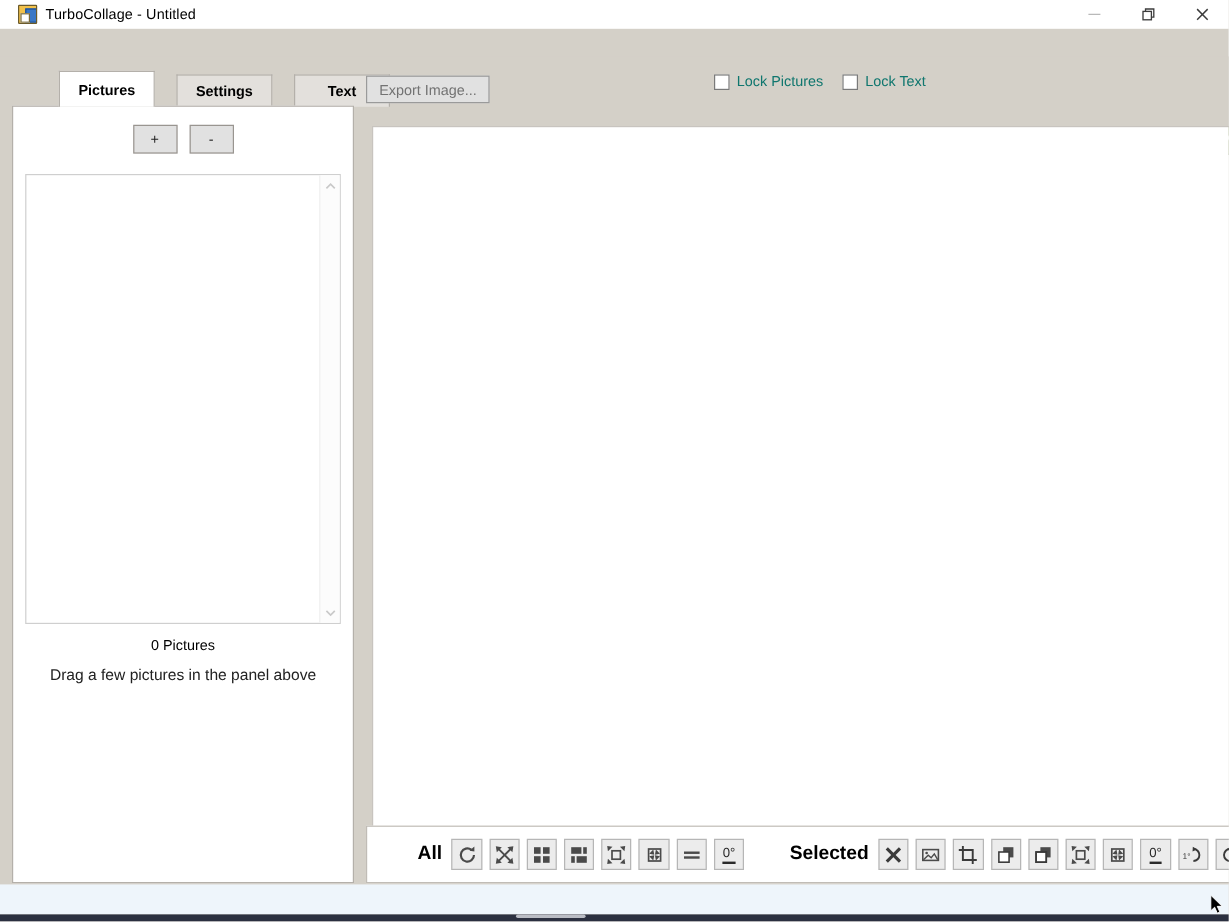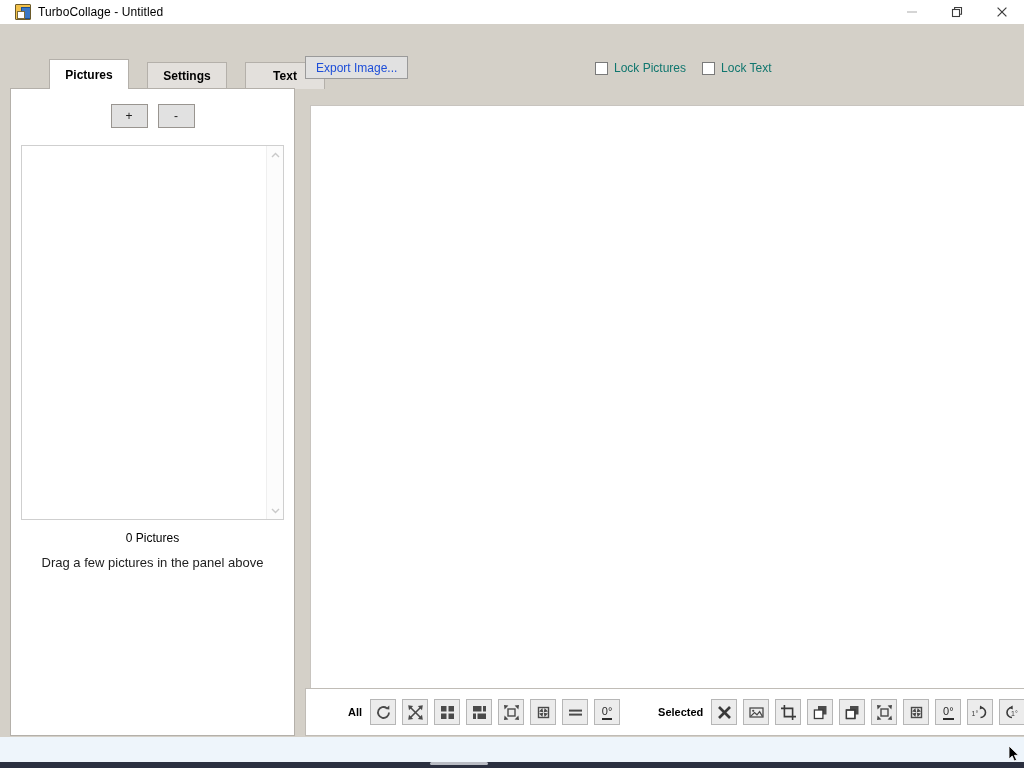--- a/index.html
+++ b/index.html
@@ -153,25 +153,25 @@
     font-size: 12px; font-weight: normal; color: #000;
   }
   .hint-label {
     position: absolute; left: 0; top: 466px;
     width: 283px; text-align: center;
     font-size: 13px; color: #222;
   }
 
   
   .export-btn {
-    position: absolute; left: 305px; top: 9px;
+    position: absolute; left: 305px; top: 16px;
     height: 23px; padding: 0 10px;
     background: #e1e1e1;
     border: 1px solid #9a9a9a;
-    font-size: 12px; color: #1d4ed8;
+    font-size: 12px; color: #737373;
     display: flex; align-items: center; justify-content: center;
   }
   .lock-group {
     position: absolute; left: 595px; top: 14px;
     display: flex; align-items: center; gap: 16px;
   }
   .lock-item { display: flex; align-items: center; gap: 6px; }
   .checkbox {
     width: 13px; height: 13px;
     background: #ffffff;
@@ -199,21 +199,21 @@
   
   .bottom-bar {
     position: absolute; left: 305px; top: 641px;
     width: 740px; height: 48px;
     background: #ffffff;
     border: 1px solid #c0bcb6;
     display: flex; align-items: center;
     padding-left: 42px;
   }
   .grp-label {
-    font-size: 11px; font-weight: bold; color: #000;
+    font-size: 16px; font-weight: bold; color: #000;
     margin-right: 8px;
   }
   .grp-label.second { margin-left: 32px; }
   .tool-btn {
     width: 26px; height: 26px;
     margin-right: 6px;
     background: #ececec;
     border: 1px solid #b6b6b6;
     display: flex; align-items: center; justify-content: center;
     color: #3a3a3a;

